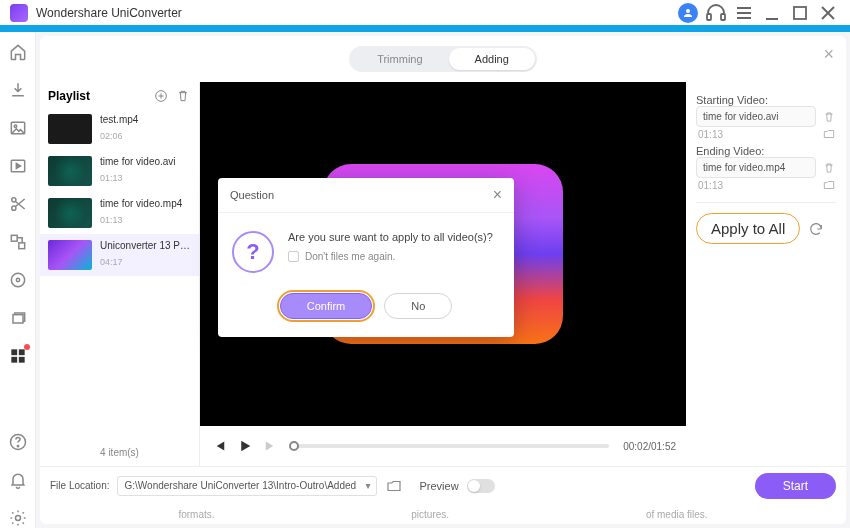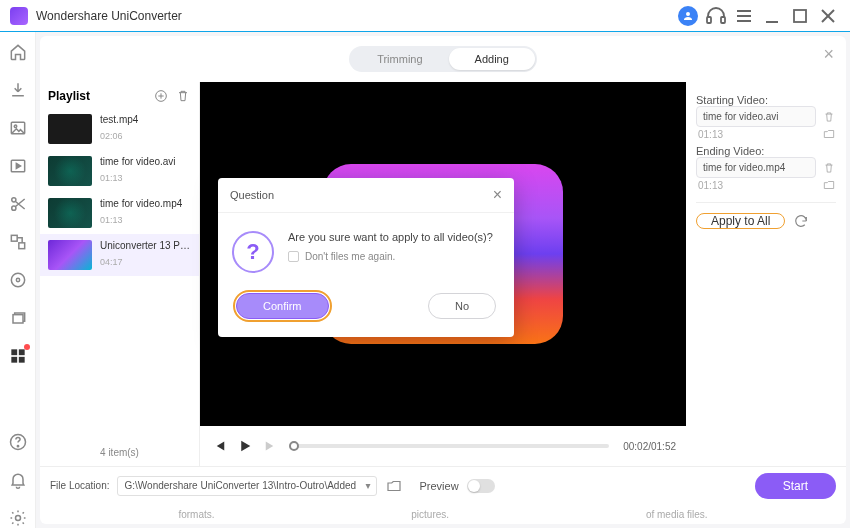--- a/index.html
+++ b/index.html
@@ -1,18 +1,18 @@
 <!DOCTYPE html>
 <html><head>
 <meta charset="utf-8">
 <style>
 * { box-sizing: border-box; margin: 0; padding: 0; font-family: -apple-system, "Segoe UI", Arial, sans-serif; }
 body { width: 850px; height: 528px; background: #f5f5f7; overflow: hidden; position: relative; }
 
-.titlebar { height: 32px; display: flex; align-items: center; padding: 0 10px; background: #fff; border-bottom: 1px solid #0ea5e9; }
+.titlebar { height: 32px; display: flex; align-items: center; padding: 0 10px; background: #fff; border-bottom: 7px solid #0ea5e9; }
 .titlebar .logo { width: 18px; height: 18px; background: linear-gradient(135deg,#7b3ff0,#a966ff); border-radius: 4px; margin-right: 8px; }
 .titlebar .title { font-size: 12px; color: #333; font-weight: 500; }
 .titlebar .spacer { flex: 1; }
 .titlebar .tb-icon { width: 24px; height: 24px; display: flex; align-items: center; justify-content: center; margin-left: 4px; color: #666; cursor: pointer; }
 .titlebar .user { width: 20px; height: 20px; background: #3b82f6; border-radius: 50%; display:flex; align-items:center; justify-content:center; }
 .titlebar .user svg { width:12px; height:12px; fill:#fff; }
 
 .app { display: flex; height: calc(100% - 32px); }
 
 .leftnav { width: 36px; background: #fff; display: flex; flex-direction: column; align-items: center; padding-top: 10px; gap: 18px; border-right: 1px solid #eee; }
@@ -60,21 +60,21 @@
 .transport .time { font-size:10px; color:#666;text-align:right; }
 
 .right { width:160px; padding:8px 10px; display:flex; flex-direction:column; gap:0; }
 .right .lbl { font-size:11px; color:#555; margin-top:4px; }
 .right .row { display:flex; align-items:center; gap:6px; }
 .right .pick { flex:1; border:1px solid #e3e3e8; border-radius:4px; padding:4px 6px; font-size:10px; color:#555; background:#fafafa; cursor:pointer; white-space:nowrap; overflow:hidden; text-overflow:ellipsis; }
 .right .sm-ico { width:14px; height:14px; color:#aaa; cursor:pointer; display:flex; align-items:center; justify-content:center; }
 .right .durtxt { font-size:10px; color:#aaa; padding-left:2px; }
 .right hr { border:0; border-top:1px solid #eee; margin:10px 0; }
 .right .apply-row { display:flex; align-items:center; gap:8px; justify-content:flex-start; }
-.right .apply { border:1.5px solid #f0a030; color:#333; font-size:12px; padding:0 14px; border-radius:16px; background:#fff; cursor:pointer; }
+.right .apply { border:1.5px solid #f0a030; color:#333; font-size:15px; padding:6px 14px; border-radius:16px; background:#fff; cursor:pointer; }
 .right .refresh { width:16px; height:16px; color:#888; cursor:pointer; display:flex; align-items:center; justify-content:center; }
 
 .bottombar { height:38px; display:flex; align-items:center; padding:0 10px; gap:8px; border-top:1px solid #eee; }
 .bottombar .loclbl { font-size:10px; color:#555; }
 .bottombar .locsel { flex:0 0 auto; width:260px; border:1px solid #e0e0e0; border-radius:3px; padding:3px 6px; font-size:10px; color:#555; display:flex; align-items:center; height:20px; }
 .bottombar .locsel .chev { margin-left:auto; color:#888; }
 .bottombar .folder { width:18px; height:18px; color:#888; cursor:pointer; display:flex; align-items:center; justify-content:center; }
 .bottombar .prevlbl { font-size:11px; color:#555; margin-left:8px; }
 .bottombar .toggle { width:28px; height:14px; background:#e0e0e0; border-radius:7px; position:relative; cursor:pointer; }
 .bottombar .toggle .dotk { width:12px; height:12px; background:#fff; border-radius:50%; position:absolute; top:1px; left:1px; box-shadow:0 1px 2px rgba(0,0,0,.2); }
@@ -86,21 +86,21 @@
 
 .modal { position:absolute; left:218px; top:178px; width:296px; background:#fff; border-radius:4px; box-shadow:0 6px 24px rgba(0,0,0,.25); z-index:50; }
 .modal .m-head { display:flex; align-items:center; padding:8px 12px; border-bottom:1px solid #f0f0f0; }
 .modal .m-title { font-size:11px; color:#555; flex:1; }
 .modal .m-close { font-size:16px; color:#888; cursor:pointer; }
 .modal .m-body { display:flex; padding:18px 14px 10px 14px; gap:14px; }
 .modal .m-icon { width:42px; height:42px; border:2px solid #a78bfa; border-radius:50%; display:flex; align-items:center; justify-content:center; flex-shrink:0; color:#8b5cf6; font-size:22px; font-weight:bold; }
 .modal .m-text { font-size:11px; color:#444; }
 .modal .m-check { display:flex; align-items:center; gap:6px; margin-top:8px; font-size:10px; color:#888; }
 .modal .m-check .cb { width:11px; height:11px; border:1px solid #ccc; border-radius:2px; }
-.modal .m-foot { display:flex; justify-content:space-between; gap:12px; padding:10px 18px 18px; }
+.modal .m-foot { display:flex; justify-content:center; gap:12px; padding:10px 18px 18px; }
 .modal .m-btn { font-size:11px; padding:6px 26px; border-radius:16px; cursor:pointer; }
 .modal .confirm { background:#a78bfa; color:#fff; border:1px solid #8b5cf6; outline:2px solid #f0a030; outline-offset:1px; }
 .modal .no { background:#fff; color:#555; border:1px solid #d4d4d8; }
 
 svg { width:100%; height:100%; }
 </style>
 </head>
 <body>
 
 <div class="titlebar">

